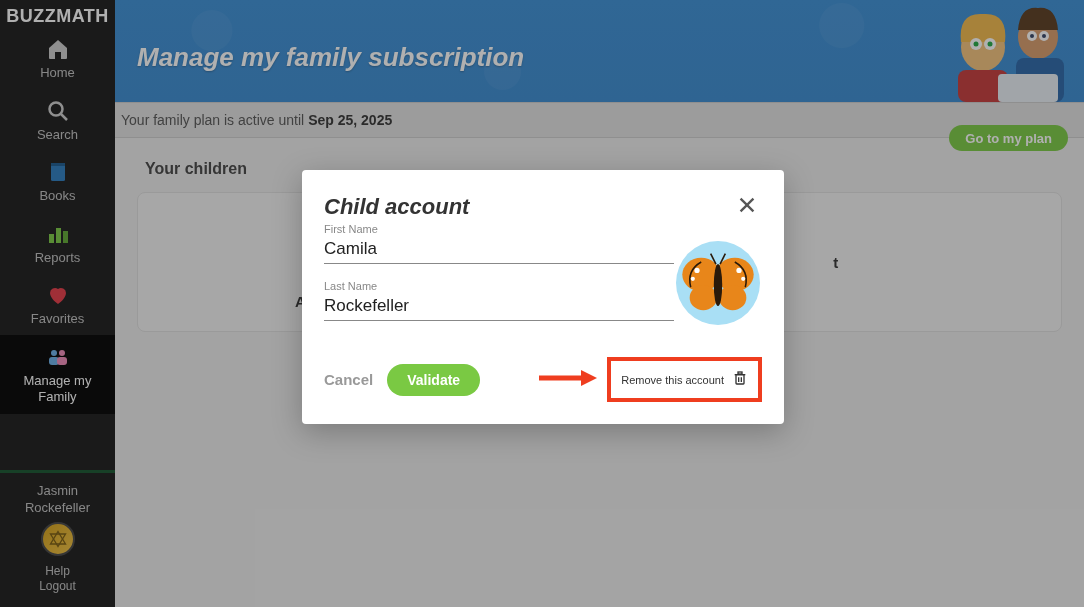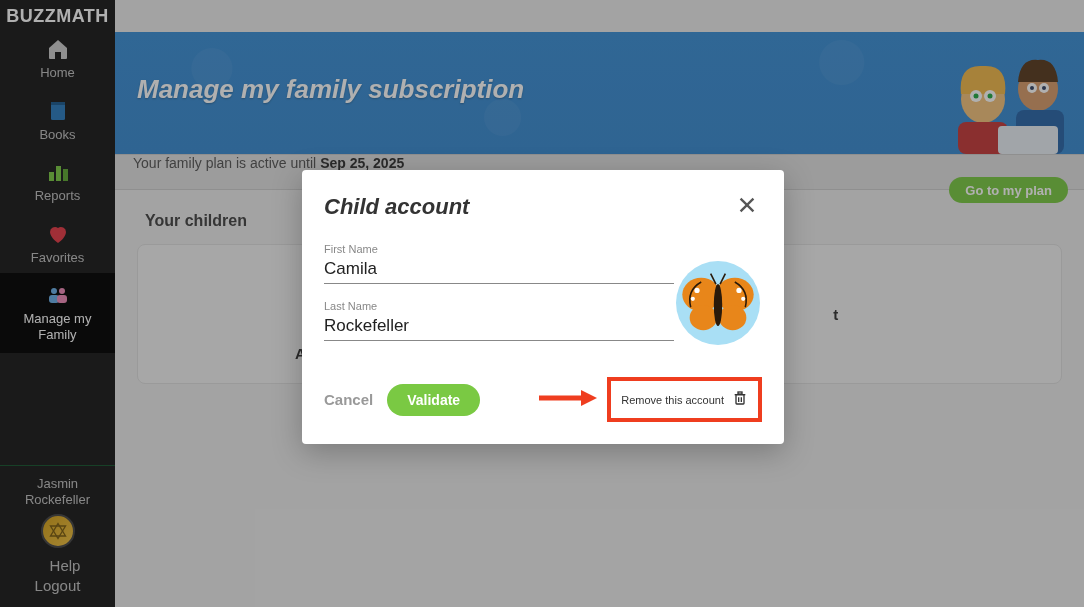--- a/index.html
+++ b/index.html
@@ -8,53 +8,53 @@
 
   
   .sidebar { position: absolute; left: 0; top: 0; width: 115px; height: 607px; background: #1a1a1a; color: #d0d0d0; display: flex; flex-direction: column; align-items: center; }
   .logo { margin-top: 6px; font-family: Impact, "Arial Black", sans-serif; font-weight: 900; font-size: 18px; letter-spacing: 0.5px; color: #fff; }
   .nav-item { width: 100%; display: flex; flex-direction: column; align-items: center; padding: 10px 0 8px; cursor: pointer; font-size: 13px; color: #c0c0c0; }
   .nav-item.active { background: #000000; color: #fff; }
   .nav-icon { width: 24px; height: 24px; display: flex; align-items: center; justify-content: center; margin-bottom: 4px; }
   .nav-label { text-align: center; line-height: 1.2; }
   .nav-multi { padding-bottom: 10px; }
   .spacer { flex: 1; }
-  .user-block { width: 100%; display: flex; flex-direction: column; align-items: center; padding: 10px 0 12px; font-size: 13px; color: #c0c0c0; border-top: 1px solid #14532d; }
+  .user-block { width: 100%; display: flex; flex-direction: column; align-items: center; padding: 10px 0 12px; font-size: 13px; color: #c0c0c0; border-top: 3px solid #14532d; }
   .user-name { text-align: center; line-height: 1.25; margin-bottom: 6px; }
   .user-avatar { width: 34px; height: 34px; border-radius: 50%; background: linear-gradient(135deg,#d4a017,#f0c040); display:flex;align-items:center;justify-content:center; margin-bottom: 8px; border: 2px solid #444; }
   .user-avatar svg { width: 20px; height: 20px; }
-  .user-links { text-align:right; font-size: 15px; line-height: 1.3; }
+  .user-links { text-align:center; font-size: 12px; line-height: 1.3; }
 
   
   .main { position: absolute; left: 115px; top: 0; right: 0; bottom: 0; background: #ececec; }
-  .banner { height: 122px; background: linear-gradient(180deg,#3b8fd6,#3a8bd1); position: relative; overflow: hidden; margin-top: 32px; }
+  .banner { height: 102px; background: linear-gradient(180deg,#3b8fd6,#3a8bd1); position: relative; overflow: hidden; }
   .banner::before { content:""; position:absolute; inset:0; background:
       radial-gradient(circle at 10% 30%, rgba(255,255,255,0.08) 0 20px, transparent 21px),
       radial-gradient(circle at 40% 70%, rgba(255,255,255,0.08) 0 18px, transparent 19px),
       radial-gradient(circle at 75% 25%, rgba(255,255,255,0.08) 0 22px, transparent 23px);
     opacity:.6;}
   .banner-title { position: absolute; left: 22px; top: 42px; color: #fff; font-size: 26px; font-style: italic; font-weight: 700; text-shadow: 0 1px 2px rgba(0,0,0,.25); }
   .banner-illus { position:absolute; right: 6px; bottom: 0; width: 140px; height: 110px; }
 
-  .plan-bar { height: 36px; background: #e0e0e0; border-top:1px solid #ccc; border-bottom:1px solid #ccc; display: flex; align-items: flex-start; padding: 0 18px; font-size: 14px; color: #555; position: relative; }
+  .plan-bar { height: 36px; background: #e0e0e0; border-top:1px solid #ccc; border-bottom:1px solid #ccc; display: flex; align-items: center; padding: 0 6px; font-size: 14px; color: #555; position: relative; }
   .plan-bar strong { color: #333; font-weight: 700; margin-left: 4px; }
   .go-plan { position: absolute; right: 16px; top: 22px; height: 26px; padding: 0 16px; border-radius: 13px; background: #7ac943; color: #fff; border: none; font-size: 13px; font-weight: 700; cursor: pointer; }
 
   .section-title { margin: 22px 0 14px 30px; font-size: 16px; font-weight: 700; color: #444; }
   .children-row { margin: 0 22px; display: flex; gap: 20px; }
   .child-card { flex: 1; height: 140px; background: #f1f1f1; border: 1px solid #ddd; border-radius: 8px; display: flex; flex-direction: column; align-items: center; justify-content: center; }
   .child-avatar { width: 68px; height: 68px; border-radius: 50%; background: #9dd6f2; display:flex;align-items:center;justify-content:center; margin-bottom: 10px; }
   .child-name { font-size: 15px; font-weight: 700; color: #333; }
 
   
   .overlay { position: absolute; inset: 0; background: rgba(30,30,30,0.35); }
 
   
   .modal { position: absolute; left: 302px; top: 170px; width: 482px; background: #fff; border-radius: 4px; box-shadow: 0 8px 30px rgba(0,0,0,0.25); padding: 20px 22px 22px; }
-  .modal-header { display: flex; align-items: center; justify-content: space-between; margin-bottom: 20px; }
+  .modal-header { display: flex; align-items: center; justify-content: space-between; margin-bottom: 0; }
   .modal-title { font-size: 22px; font-style: italic; font-weight: 700; color: #333; }
   .close-btn { background: none; border: none; cursor: pointer; padding: 4px; color: #666; }
   .close-btn svg { width: 22px; height: 22px; }
 
   .modal-body { display: flex; }
   .form-col { flex: 1; }
   .field { margin-bottom: 16px; }
   .field-label { font-size: 11px; color: #888; margin-bottom: 2px; display:block; }
   .field-input { width: 100%; border: none; border-bottom: 1.5px solid #888; font-size: 17px; padding: 2px 0 4px; outline: none; color: #222; background: transparent; }
   .avatar-col { width: 88px; display:flex; align-items:flex-start; justify-content:center; padding-top: 18px; }
@@ -77,20 +77,29 @@
 
   <div class="nav-item">
     <span class="nav-icon">
       <svg viewBox="0 0 24 24" fill="#ccc">
           <path d="M3 11l9-8 9 8v10a1 1 0 0 1-1 1h-5v-7h-6v7H4a1 1 0 0 1-1-1z"></path>
         </svg>
     </span>
     <span class="nav-label">Home</span>
   </div>
 
+  <div class="nav-item">
+    <span class="nav-icon">
+      <svg viewBox="0 0 24 24" fill="none" stroke="#ccc" stroke-width="2.5">
+          <circle cx="10" cy="10" r="6.5"></circle>
+          <line x1="15" y1="15" x2="21" y2="21"></line>
+        </svg>
+    </span>
+    <span class="nav-label">Search</span>
+  </div>
 
   <div class="nav-item">
     <span class="nav-icon">
       <svg viewBox="0 0 24 24" fill="#2a7bbf">
           <rect x="5" y="3" width="14" height="18" rx="1.5"></rect>
           <rect x="5" y="3" width="14" height="3" fill="#1a5a8f"></rect>
         </svg>
     </span>
     <span class="nav-label">Books</span>
   </div>

